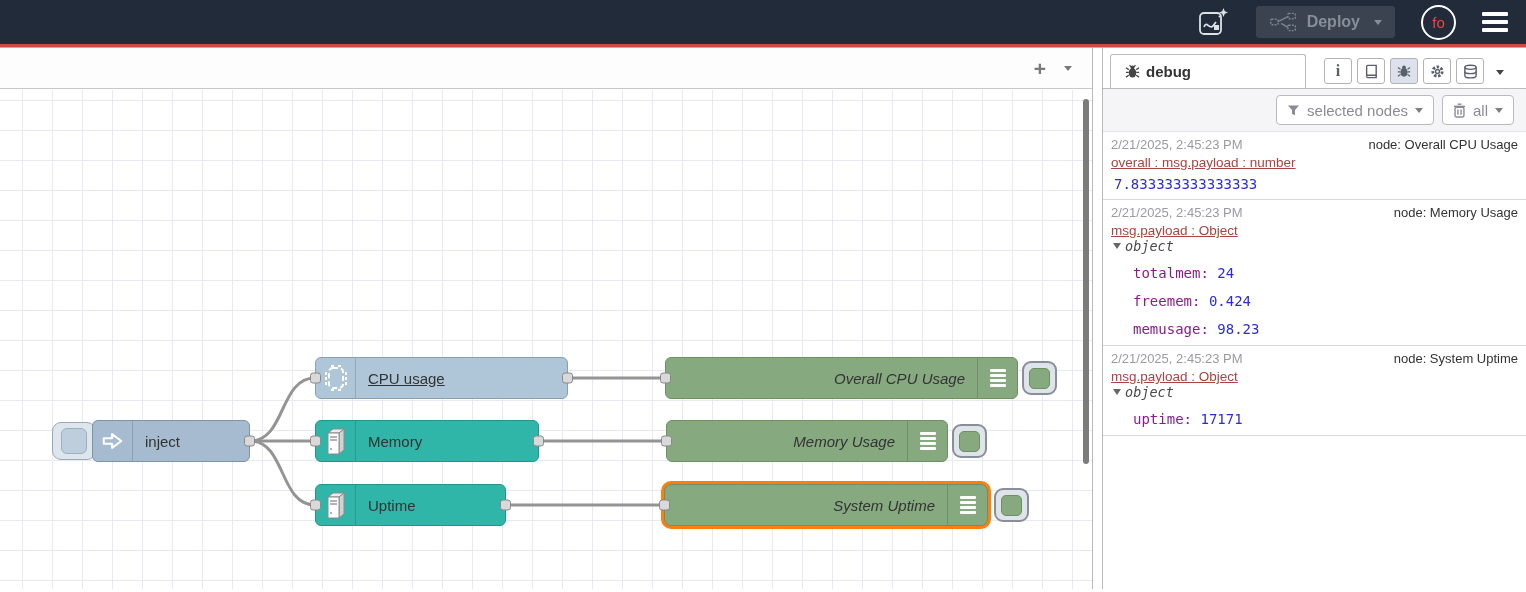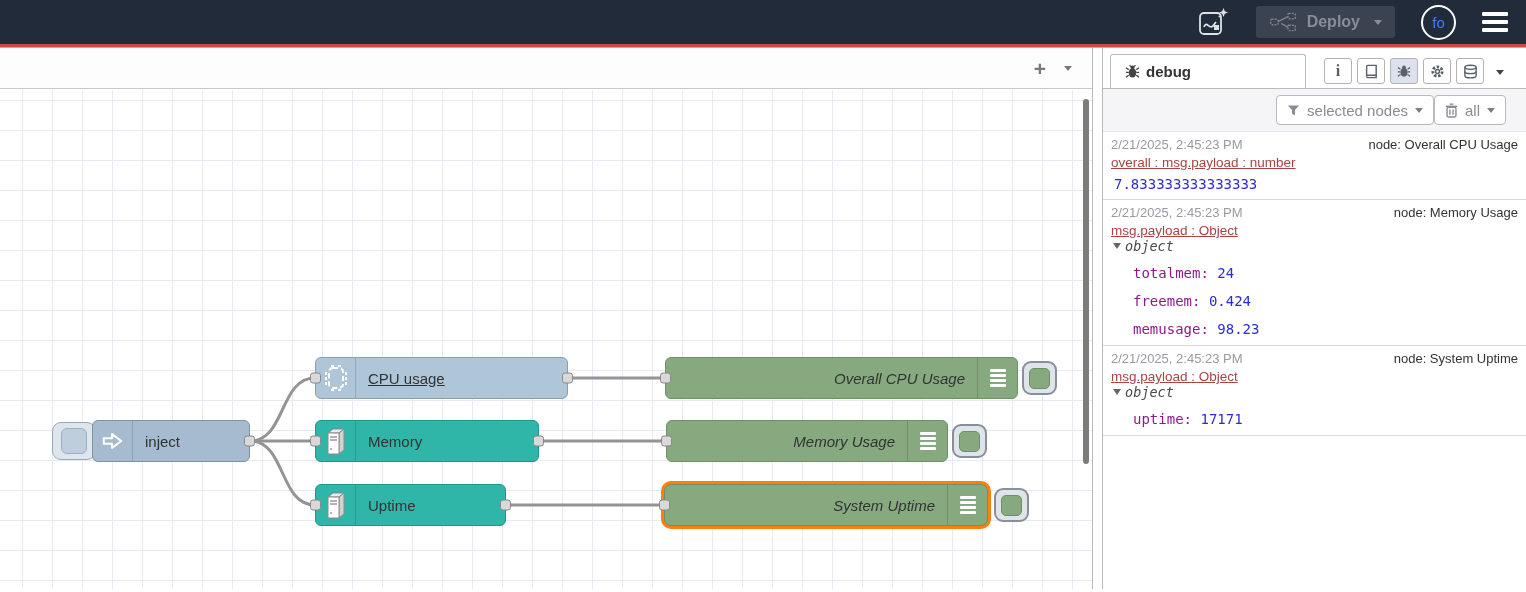--- a/index.html
+++ b/index.html
@@ -10,21 +10,21 @@
   .header { height:47px; background:#212b39; border-bottom:3px solid #c94b44;
     display:flex; align-items:center; justify-content:flex-end; gap:26px; padding-right:18px; }
   .hdr-icon { display:flex; align-items:center; }
   .deploy-btn { display:flex; align-items:center; gap:10px; background:#3a434f;
     border-radius:3px; padding:6px 13px; cursor:pointer; }
   .deploy-btn .lbl { color:#878e98; font-size:16px;font-weight:bold; }
   .caret { display:inline-block; width:0; height:0; border-left:4px solid transparent;
     border-right:4px solid transparent; border-top:5px solid currentColor; }
   .deploy-caret { color:#878e98; margin-left:4px; }
   .avatar { width:35px; height:35px; border:2px solid #fff; border-radius:50%;
-    color:#3b82f6; font-size:15px; display:flex; align-items:center; justify-content:center; }
+    color:#ef4444; font-size:15px; display:flex; align-items:center; justify-content:center; }
   .burger { display:flex; flex-direction:column; gap:4px; cursor:pointer; }
   .burger span { width:26px; height:4px; background:#fff; border-radius:1px; }
 
   
   .main { display:flex; height:542px; border-top:1px solid #b3b1b6; }
   .canvas-pane { width:1093px; position:relative; background:#fff;
     border-right:1px solid #b9b9b9; }
   .splitter { width:9px; background:#fff; }
   .sidebar { width:424px; border-left:1px solid #b9b9b9; background:#fff;
     display:flex; flex-direction:column; }
@@ -77,21 +77,21 @@
     display:flex; align-items:center; gap:6px; padding-left:14px;
     font-weight:700; font-size:15px; color:#333; cursor:pointer; }
   .sb-btns { display:flex; gap:5px; margin-left:18px; margin-bottom:4px; }
   .sb-btn { width:28px; height:26px; background:#fff; border:1px solid #b3b3b3;
     border-radius:3px; color:#59606b; display:flex; align-items:center;
     justify-content:center; cursor:pointer; font-size:14px; }
   .sb-btn.active { background:#dde1ed; }
   .info-i { font-family:"Liberation Serif", serif; font-weight:700; font-size:16px; }
   .sb-collapse { color:#444; margin:0 0 13px 12px; cursor:pointer; }
   .sb-toolbar { height:43px; background:#f5f5f7; border-bottom:1px solid #e2e2e8;
-    display:flex; align-items:center; justify-content:flex-end; gap:0; padding-right:20px; }
+    display:flex; align-items:center; justify-content:flex-end; gap:8px; padding-right:12px; }
   .tb-btn { height:30px; background:#fff; border:1px solid #b9b9c0; border-radius:4px;
     color:#8b8b93; font-size:15px; display:flex; align-items:center; gap:7px;
     padding:0 10px; cursor:pointer; }
   .tb-btn .caret { color:#7d7d85; }
   .msg-list { flex:1; overflow:hidden; }
   .msg { padding:5px 8px 7px 8px; border-bottom:1px solid #d7d7df; }
   .msg-meta { display:flex; justify-content:space-between; font-size:13px; color:#9a9aa2; }
   .msg-node { color:#333; }
   .msg-prop { color:#a94442; font-size:13.5px; margin-top:3px;text-decoration:underline; }
   .msg-val { font-family:"DejaVu Sans Mono", monospace; color:#2c2cd4;

